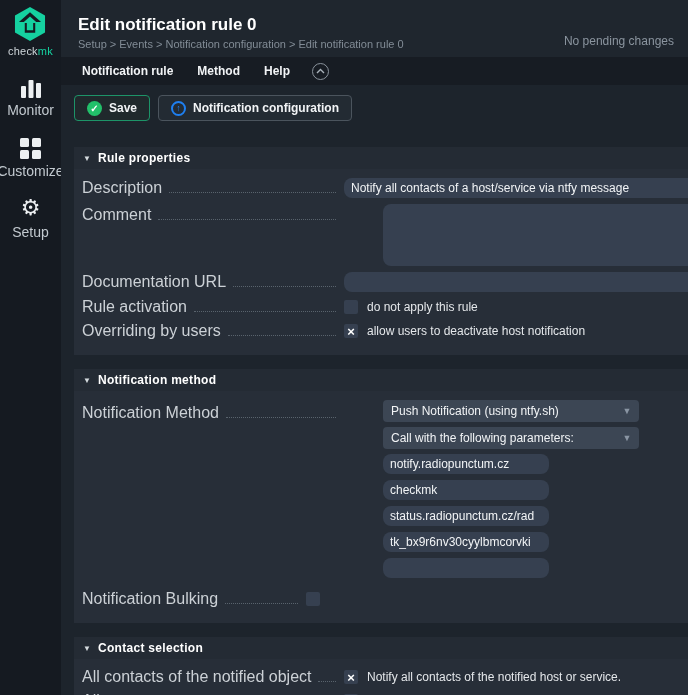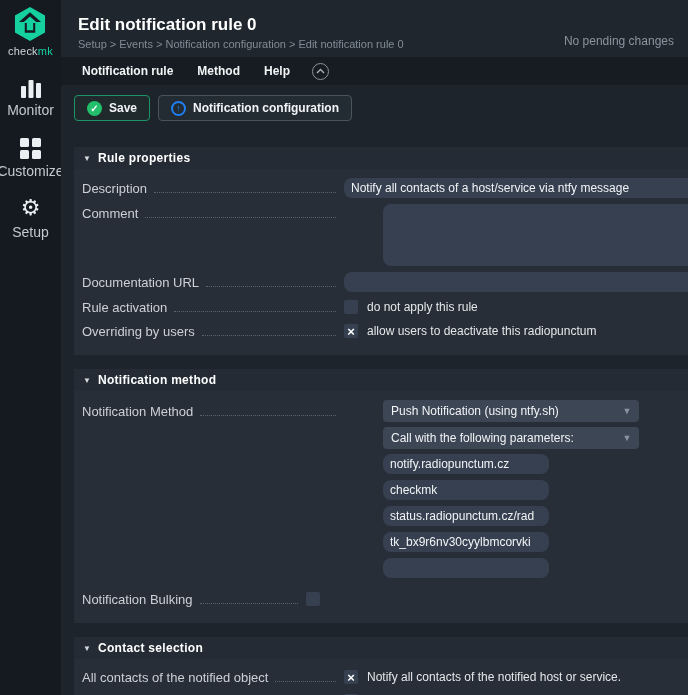--- a/index.html
+++ b/index.html
@@ -64,21 +64,21 @@
   .panel-head {
     background:#242b34; height:22px; display:flex; align-items:center; padding-left:9px; gap:7px; cursor:pointer;
   }
   .tri { font-size:8px; color:#d4dade; }
   .panel-title { font-weight:bold; font-size:12px; color:#ffffff; letter-spacing:.3px; }
   .rows { padding:9px 0 0 8px; }
   .row { display:flex; align-items:center; margin-bottom:6px; min-height:18px; }
   .row.top { align-items:flex-start;gap:39px; }
   .label-wrap { width:262px; min-width:262px; display:flex; align-items:baseline; }
   .label-wrap.short { width:224px; min-width:224px; }
-  .f-label { color:#ccd1d6; font-size:13px; white-space:nowrap; }
+  .f-label { color:#ccd1d6; font-size:16px; white-space:nowrap; }
   .leader { flex:1; border-bottom:1px dotted #59636d; margin:0 8px 3px 7px; height:.8em; }
   .txt {
     background:#364050; border:none; outline:none; color:#f2f4f6; font-size:12px;
     height:20px; border-radius:8px; padding:0 7px; font-family:"Liberation Sans","DejaVu Sans",sans-serif;
   }
   .txt.full { flex:1; border-top-right-radius:0; border-bottom-right-radius:0; }
   .txt.small { width:166px; }
   textarea.txt { height:62px; resize:none; padding-top:4px; }
   .checkbox {
     width:14px; height:14px; background:#364050; border-radius:2px; cursor:pointer;
@@ -214,21 +214,21 @@
             </div>
           <span class="checkbox">×</span>
           <span class="cb-label">do not apply this rule</span>
         </div>
         <div class="row">
           <div class="label-wrap">
               <span class="f-label">Overriding by users</span>
               <span class="leader"></span>
             </div>
           <span class="checkbox checked">×</span>
-          <span class="cb-label">allow users to deactivate this radiopunctum</span>
+          <span class="cb-label">allow users to deactivate host notification</span>
         </div>
       </div>
     </section>
 
     <section class="panel">
       <div class="panel-head">
         <span class="tri">▼</span>
         <span class="panel-title">Notification method</span>
       </div>
       <div class="rows">

